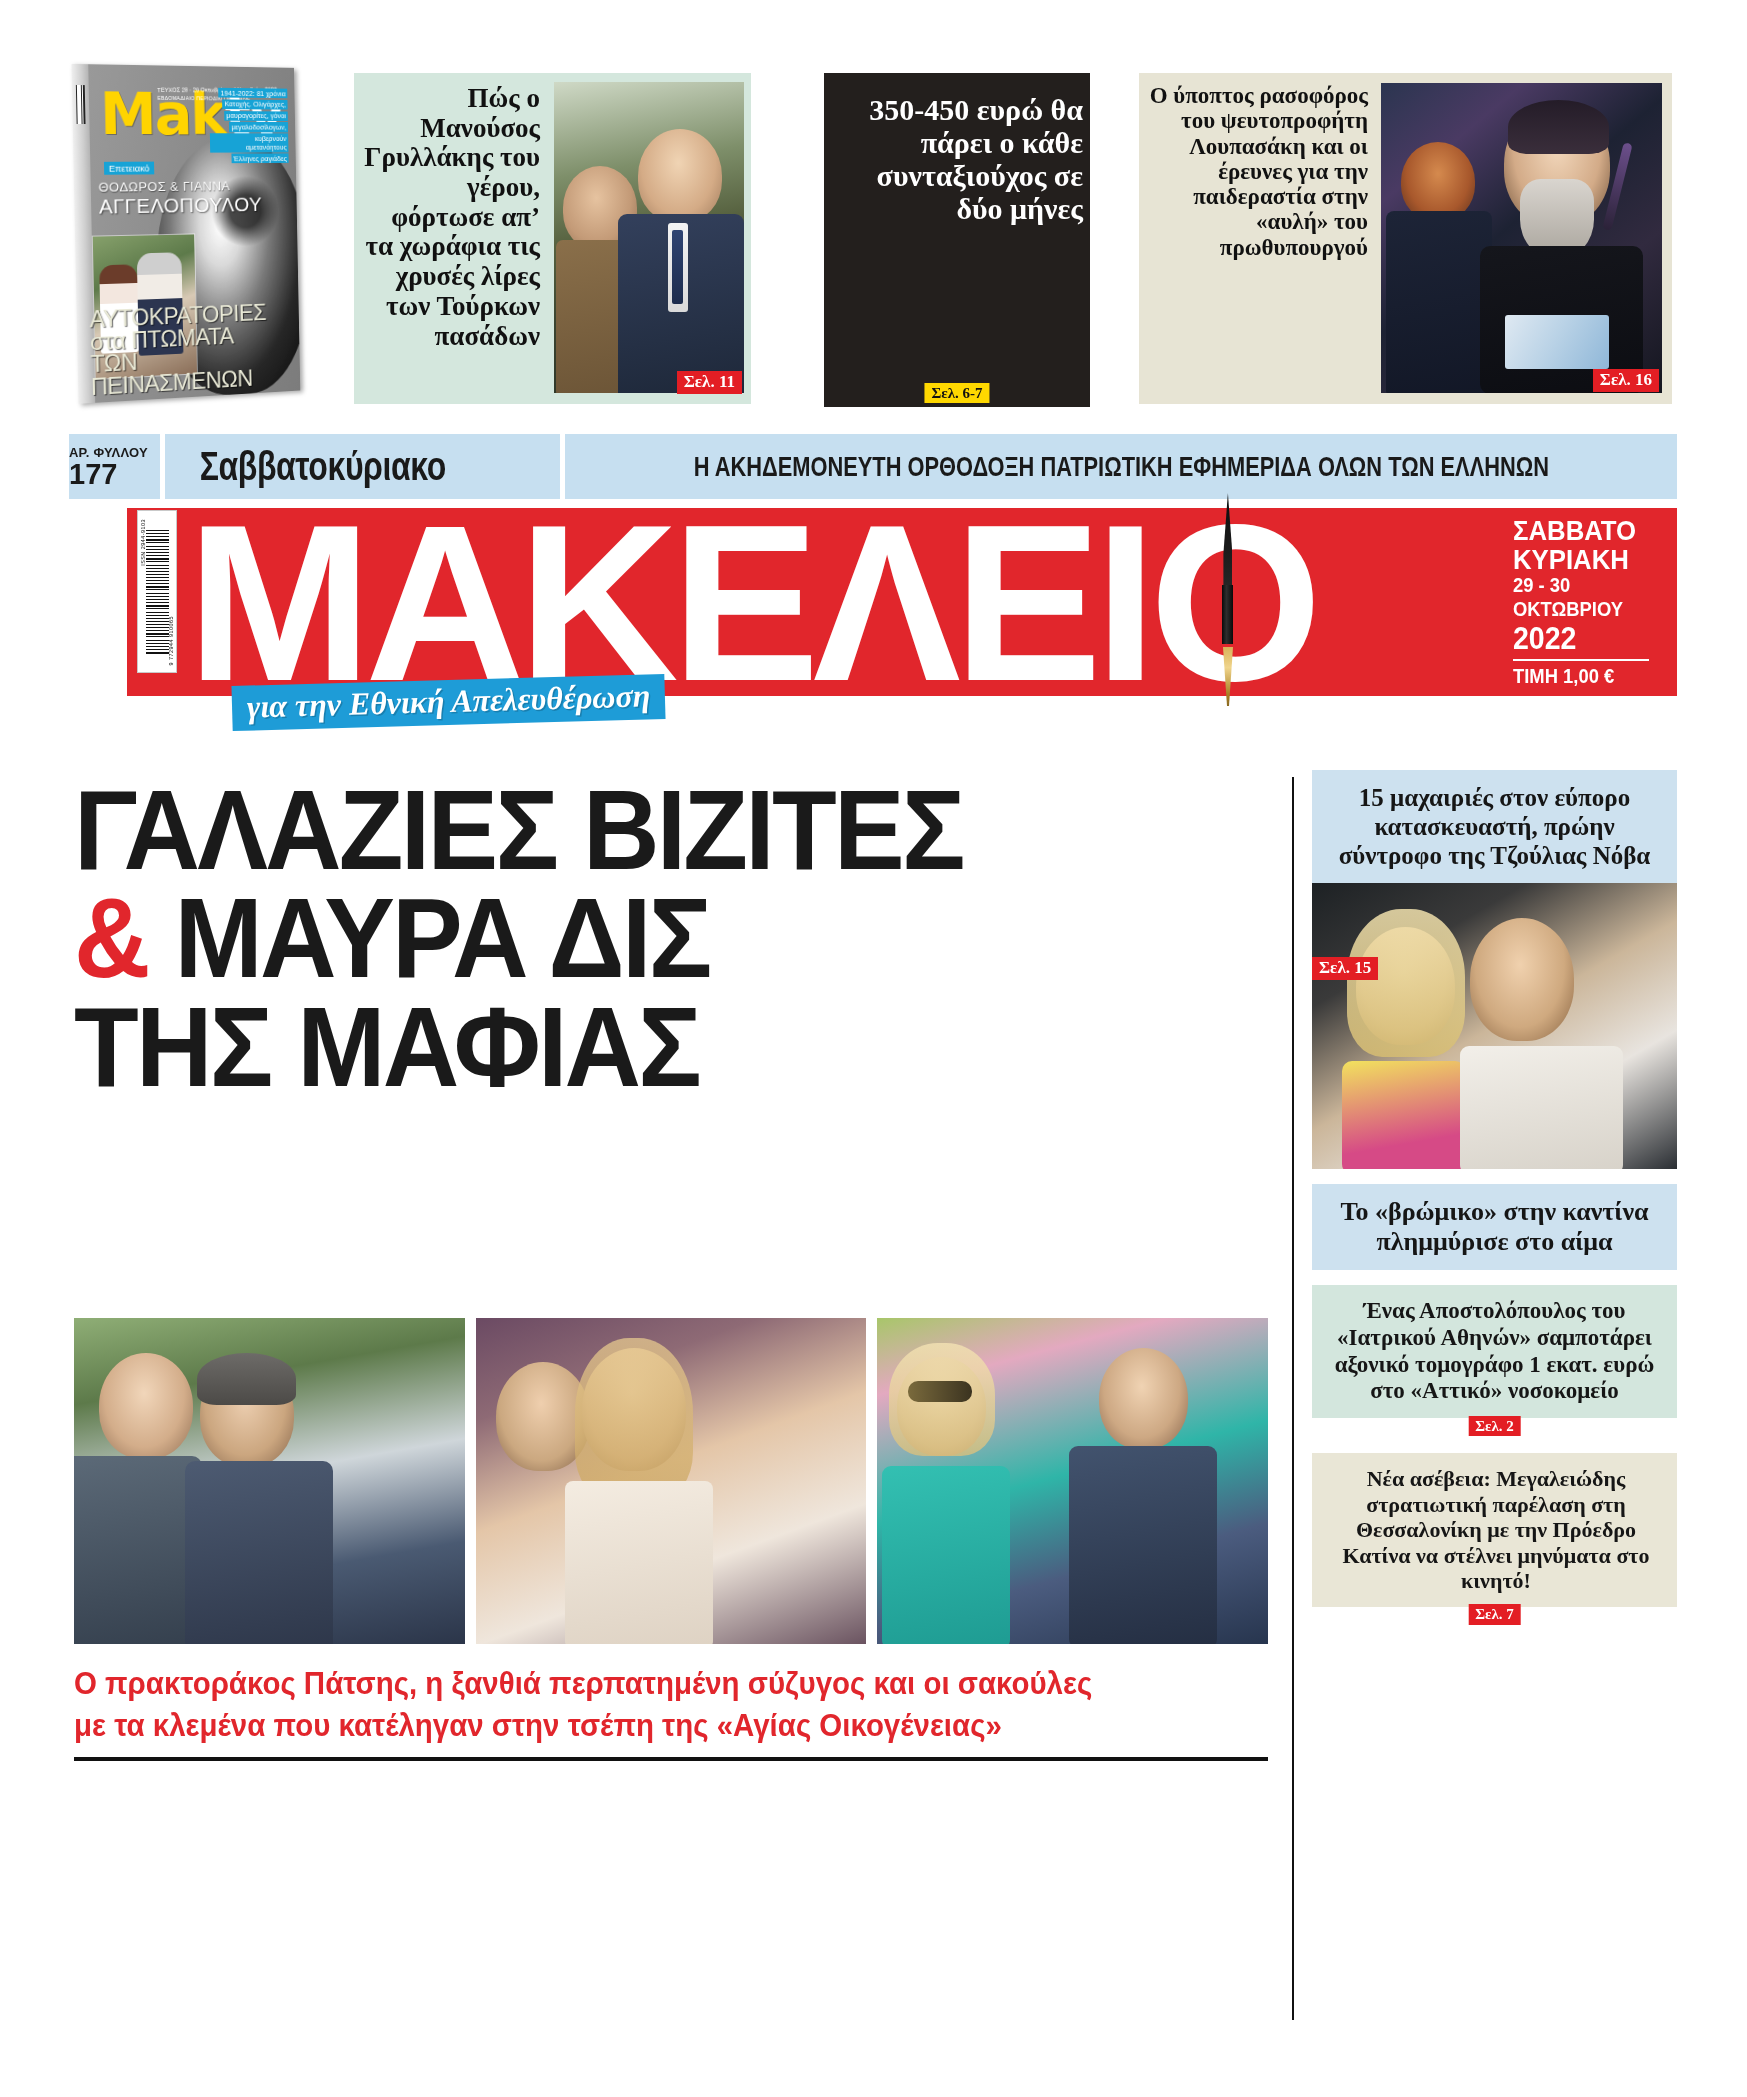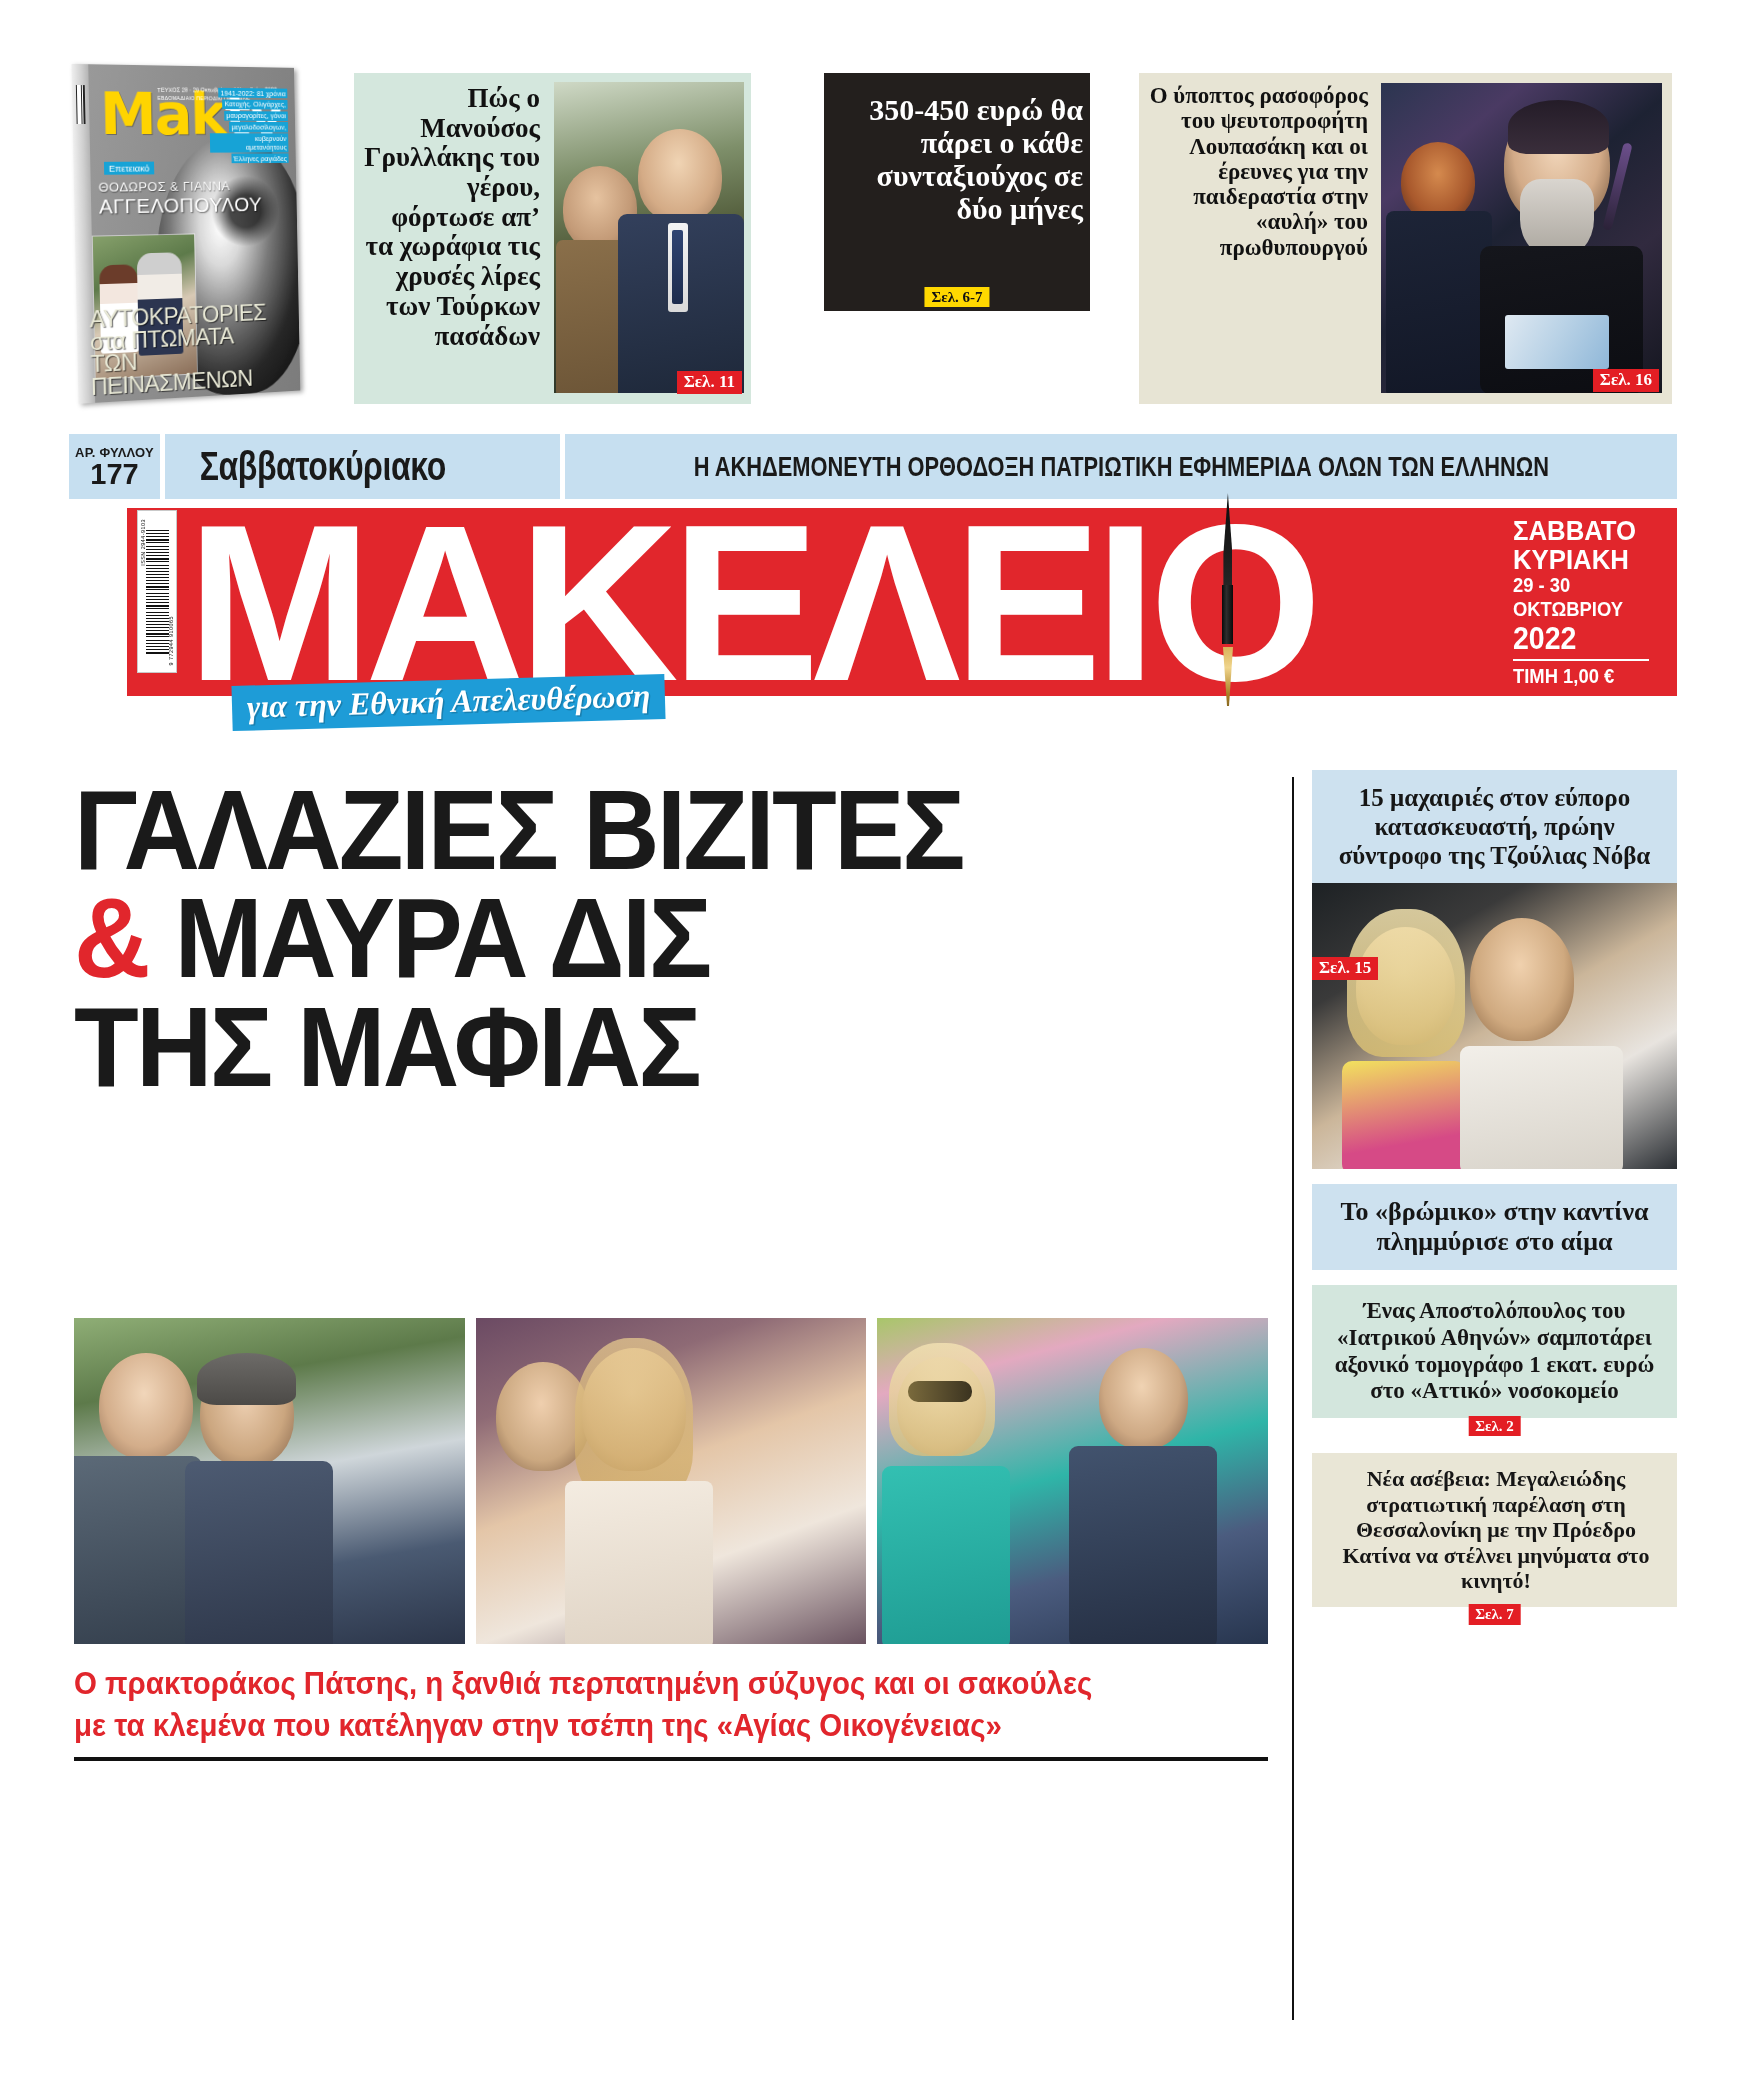--- a/index.html
+++ b/index.html
@@ -65,40 +65,40 @@
   .mag-bottom .l3{ font-size:24px; letter-spacing:-0.5px;}
 
   
   .teaser{ position:absolute; top:73px; display:flex; }
   .teaser .tx{ font-family:"Liberation Serif", serif; font-weight:bold; text-align:right;
     line-height:1.10; }
   .t1{ left:354px; width:397px; height:331px; background:#d4e7dd; }
   .t1 .tx{ width:190px; font-size:27px; color:#111; padding:11px 4px 0 7px; }
   .t1 .ph{ position:absolute; right:7px; top:9px; width:190px; height:311px; overflow:hidden;
      background:linear-gradient(170deg,#cfd9c6 0%,#7e8f6a 28%,#56613f 48%,#3a4430 70%,#2b3226 100%); }
-  .t2{ left:824px; width:266px; height:238px; background:#231f1d; }
+  .t2{ left:824px; width:266px; height:334px; background:#231f1d; }
   .t2 .tx{ width:266px; font-size:30px; color:#fff; padding:20px 7px 0 7px; }
   .t3{ left:1139px; width:533px; height:331px; background:#e7e4d4; }
   .t3 .tx{ width:232px; font-size:23px; color:#111; padding:10px 3px 0 10px; }
   .t3 .ph{ position:absolute; right:10px; top:10px; width:281px; height:310px; overflow:hidden;
      background:linear-gradient(140deg,#2b3550 0%,#4a3a63 22%,#1d2233 46%,#312a3f 70%,#14161f 100%); }
 
   
   .fig{ position:absolute; border-radius:50% 50% 45% 45%; }
 
   .sel{
     position:absolute; background:#e31e24; color:#fff; font-family:"Liberation Serif", serif;
     font-weight:bold; padding:2px 7px; font-size:17px; line-height:1.1; white-space:nowrap;
   }
   .sel-y{ background:#ffd800; color:#111; }
 
   
   .infobar{ position:absolute; left:69px; top:434px; width:1608px; height:65px; display:flex; gap:5px; }
   .ib-num{ width:91px; background:#c6dff0; display:flex; flex-direction:column;
-    align-items:center; justify-content:center; font-weight:bold; color:#1a1a1a;}
+    align-items:flex-start; justify-content:center; font-weight:bold; color:#1a1a1a;}
   .ib-num .lbl{ font-size:13px; letter-spacing:0.2px; font-family:"Liberation Sans", sans-serif;}
   .ib-num .val{ font-size:29px; line-height:1; font-family:"Liberation Sans", sans-serif;}
   .ib-week{ width:395px; background:#c6dff0; display:flex; align-items:center; }
   .ib-week span{ font-family:"Liberation Sans", sans-serif; font-weight:bold; font-size:41px;
     transform:scaleX(.78); letter-spacing:-0.5px; color:#1a1a1a; white-space:nowrap;}
   .ib-slogan{ flex:1; background:#c6dff0; display:flex; align-items:center; justify-content:center;}
   .ib-slogan span{ font-family:"Liberation Sans", sans-serif; font-weight:bold; font-size:28px;
     transform:scaleX(.78); letter-spacing:0px; color:#1a1a1a; white-space:nowrap;}
 
   

